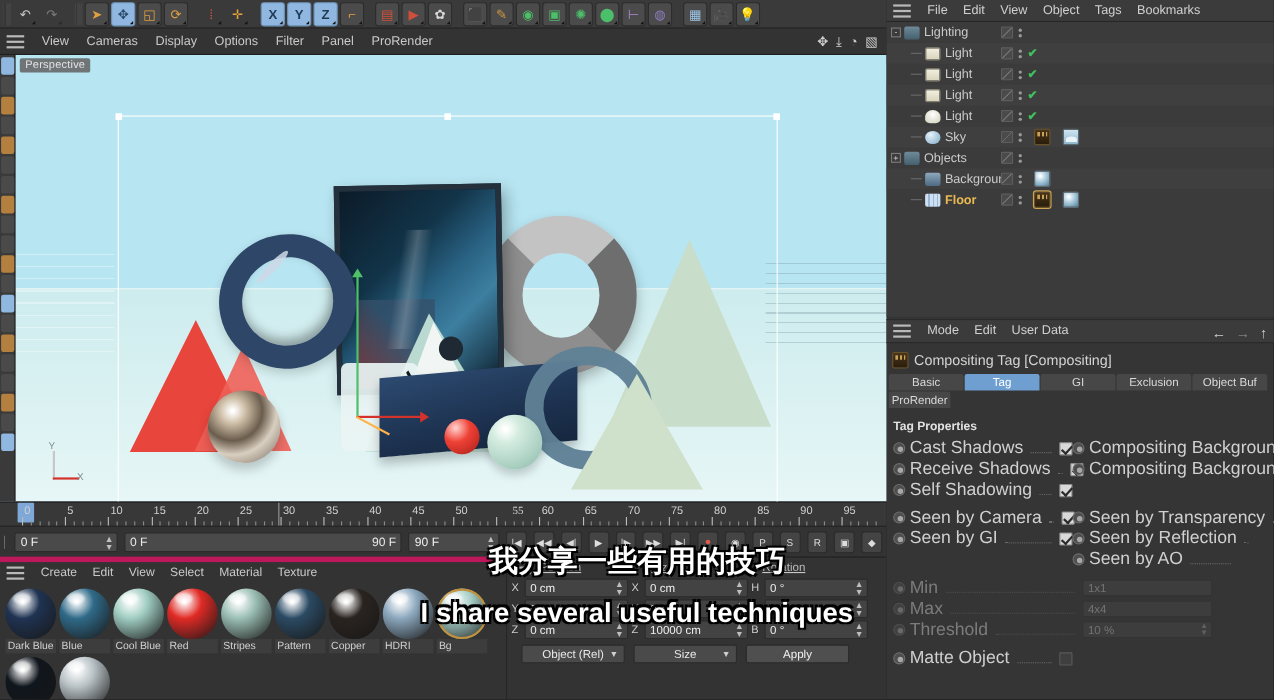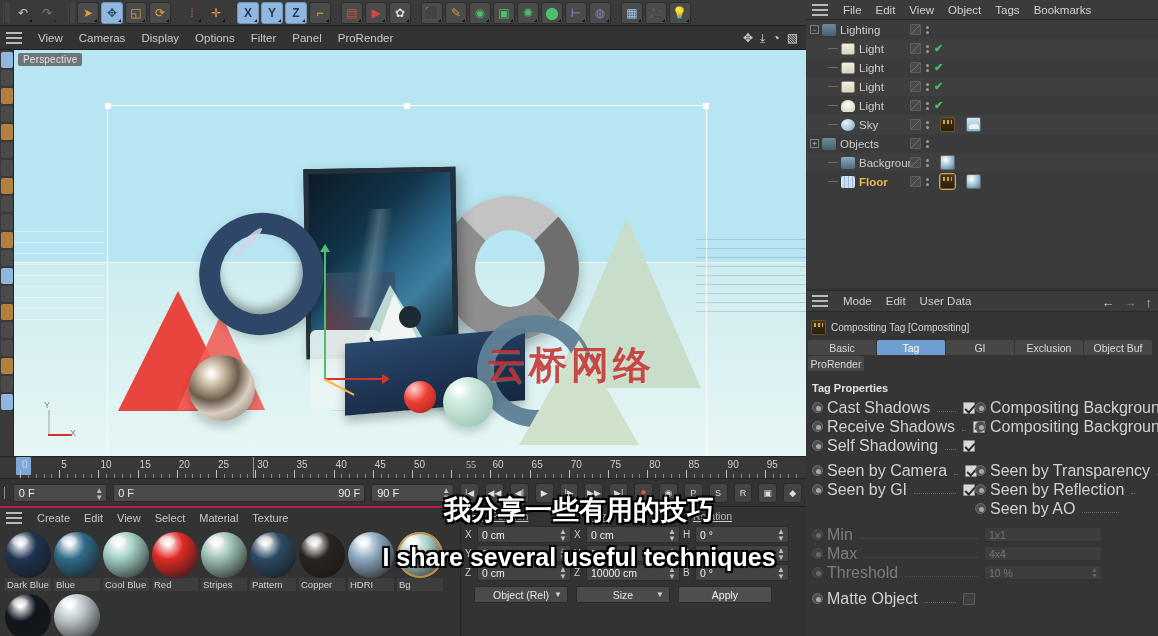--- a/index.html
+++ b/index.html
@@ -155,21 +155,21 @@
   .numfld .spin{ position:absolute; right:3px; top:2px; color:#c0c0c0; font-size:8px; line-height:7px;}
   .rangebar{ flex:0 0 auto; width:252px; height:18px; background:#4a4a4a; border:1px solid #2a2a2a;
       border-radius:2px; display:flex; align-items:center; justify-content:space-between;
       padding:0 4px; color:#e8e8e8; font-size:11px; }
   .hgrip{ width:3px;height:12px;background:linear-gradient(90deg,#8d8d8d 1px, transparent 1px);}
   .tpbtn{ width:20px;height:20px;background:#444;border:1px solid #2b2b2b;border-radius:3px;
       display:flex;align-items:center;justify-content:center;color:#ddd;font-size:9px;}
   .tpbtn.rec{ color:#e05a4f; }
 
   
-  .matmgr{ position:absolute; left:0; top:506px; width:460px; height:130px; background:#333; border-top:2px solid #be185d;}
+  .matmgr{ position:absolute; left:0; top:506px; width:460px; height:130px; background:#333; border-top:5px solid #be185d;}
   .matmenu{ height:20px; display:flex; align-items:center; padding-left:6px; }
   .matmenu .mi{ padding:0 7px; font-size:11px; color:#c8c8c8; }
   .matgrid{ display:flex; flex-wrap:wrap; gap:3px; padding:4px 5px; }
   .matcell{ width:46px; }
   .matsw{ width:46px;height:46px; border-radius:2px; position:relative; overflow:hidden; }
   .matcell.sel .matsw{ outline:2px solid #c0923f; outline-offset:-2px;}
   .matname{ font-size:9.5px; color:#d2d2d2; white-space:nowrap; overflow:hidden;
       text-overflow:clip; background:#3d3d3d; padding:1px 2px;}
   .sw-gloss:after{content:"";position:absolute;left:7px;top:4px;width:16px;height:10px;border-radius:50%;
       background:rgba(255,255,255,.55); filter:blur(1px);}
@@ -216,21 +216,21 @@
   .tag-mat{ background:radial-gradient(circle at 35% 30%, #ffffff 4%, #cfe3ef 25%, #7fa9bf 70%, #56798d 100%);
       border:1px solid #5e6a72;}
   .tag-sky{ background:linear-gradient(#cfe6f2,#8fb6cd); border:1px solid #5e6a72; position:relative;}
   .tag-sky:after{content:"";position:absolute;left:2px;bottom:2px;width:10px;height:5px;background:#e9f3f8;border-radius:50% 50% 0 0;}
 
   .amenu{ position:absolute; top:290px; left:0; right:0; height:22px; background:#3b3b3b;
       display:flex; align-items:center; padding-left:6px; border-top:1px solid #2a2a2a; border-bottom:1px solid #2a2a2a;}
   .amenu .mi{ padding:0 7px; font-size:11.5px; color:#d0d0d0;}
   .anav{ position:absolute; right:6px; top:0; height:22px; display:flex; align-items:center; gap:9px; color:#cfcfcf; font-size:13px;}
   .atitle{ position:absolute; top:318px; left:0; right:0; height:18px; display:flex; align-items:center; gap:5px; padding-left:5px;}
-  .atitle .t{ font-size:10px; color:#d4d4d4;}
+  .atitle .t{ font-size:13px; color:#d4d4d4;}
   .tabs{ position:absolute; top:340px; left:0; right:0; display:flex; flex-wrap:wrap; gap:1px; padding:0 2px;}
   .tab{ height:15px; padding:0 8px; background:#474747; color:#d8d8d8; font-size:10.5px;
       display:flex; align-items:center; justify-content:center; border-radius:2px 2px 0 0;}
   .tab.active{ background:#6f9fd0; color:#fff;}
   .props{ position:absolute; top:378px; left:0; right:0; bottom:0; padding:4px 6px; }
   .secthead{ font-size:11px; font-weight:bold; color:#e2e2e2; margin-bottom:4px;}
   .prow{ display:flex; align-items:center; height:19px; }
   .pcol{ width:163px; display:flex; align-items:center; gap:4px;}
   .radio{ width:11px;height:11px;border-radius:50%;background:#4e4e4e;border:1px solid #6e6e6e;
       position:relative; flex:0 0 auto;}
@@ -433,21 +433,20 @@
         </div>
 
         <div class="selrect">
           <span class="h1"></span>
           <span class="h2"></span>
 
           <span class="hm1"></span>
 
         </div>
 
-        <div class="wmk">云桥网络</div>
 
         <div class="origin-axis">
           <i class="ry"></i>
             <i class="rx"></i>
           <span class="lbly">Y</span>
           <span class="lblx">X</span>
         </div>
       </div>
     </div>
 

